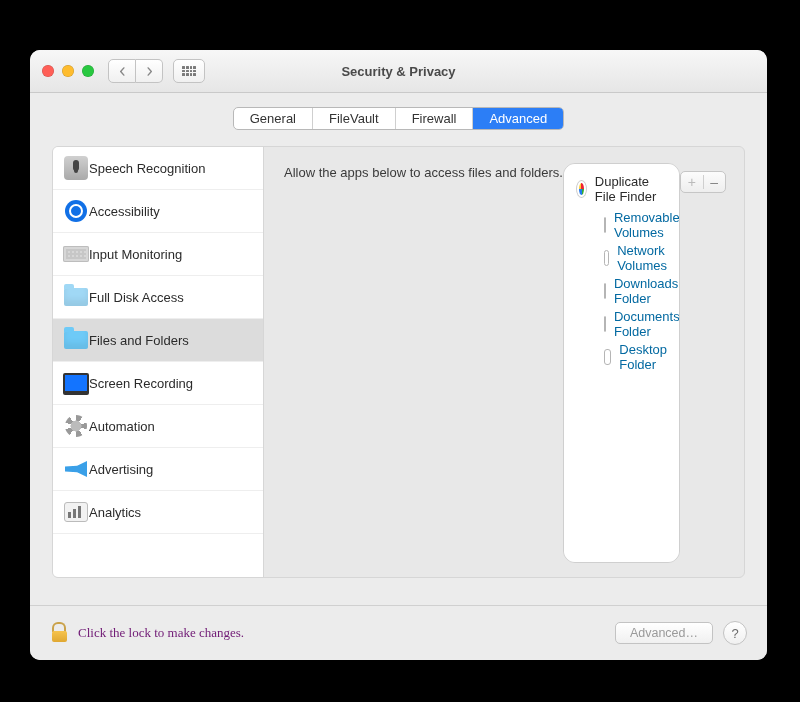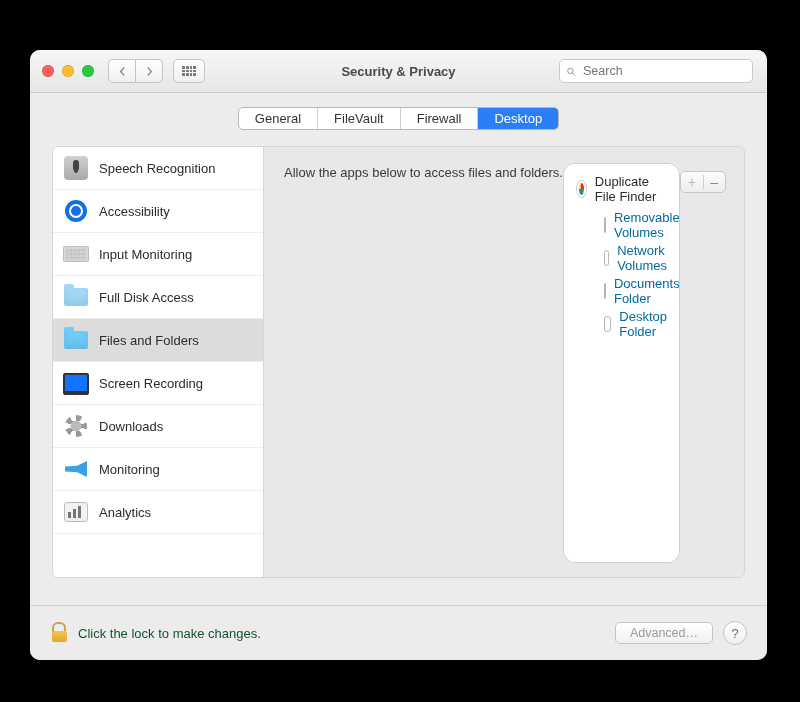--- a/index.html
+++ b/index.html
@@ -24,35 +24,35 @@
   .search input{border:0;outline:0;flex:1;font-size:12.5px;background:transparent;color:#333;}
   
   .body{padding:0 0 0 0;}
   .tabbar{display:flex;justify-content:center;margin-top:14px;}
   .tabs{display:flex;border:1px solid #b8b8b8;border-radius:5px;overflow:hidden;background:#fff;}
   .tab{padding:3px 16px;font-size:13px;border-right:1px solid #cfcfcf;color:#333;}
   .tab:last-child{border-right:none;}
   .tab.active{background:#2c7ef6;color:#fff;}
   .panel{margin:16px 22px 0 22px;height:430px;border:1px solid #d6d6d6;border-radius:6px;background:#e8e8e8;display:flex;overflow:hidden;}
   .sidebar{width:210px;background:#fff;border-right:1px solid #d6d6d6;display:flex;flex-direction:column;}
-  .sbitem{display:flex;align-items:center;gap:10px;height:42px;padding:0 10px;border-bottom:1px solid #eee;}
+  .sbitem{display:flex;align-items:center;height:42px;padding:0 10px;border-bottom:1px solid #eee;}
   .sbitem.selected{background:#dcdcdc;}
   .sbicon{width:26px;height:26px;display:flex;align-items:center;justify-content:center;}
   .content{flex:1;padding:16px 18px 14px 18px;display:flex;flex-direction:row;}
   .content-heading{color:#3a3a3a;margin:2px 0 10px 2px;}
   .listbox{flex:1;background:#fff;border:1px solid #cfcfcf;border-radius:12px;padding:10px 12px;overflow:auto;}
   .approw{display:flex;align-items:center;gap:8px;margin-bottom:6px;}
   .perm{display:flex;align-items:center;gap:8px;margin:3px 0 3px 28px;color:#0369a1;}
   .chk{width:14px;height:14px;border:1px solid #b5b5b5;border-radius:3px;background:#fff;}
   .addremove{margin-top:8px;width:44px;height:20px;border:1px solid #c6c6c6;border-radius:5px;background:linear-gradient(#fcfcfc,#eee);display:flex;align-items:center;}
   .arbtn{flex:1;text-align:center;color:#888;font-size:14px;line-height:14px;}
   .arbtn:first-child{border-right:1px solid #cfcfcf;color:#bbb;}
   
   .footer{position:absolute;left:0;right:0;bottom:0;height:54px;border-top:1px solid #d0d0d0;background:#ececec;display:flex;align-items:center;padding:0 20px;gap:10px;}
-  .footer .hint{color:#14532d;}
+  .footer .hint{color:#701a75;font-family:Liberation Serif, serif;}
   .spacer{flex:1;}
   .advbtn{height:22px;padding:0 14px;border:1px solid #c3c3c3;border-radius:5px;background:linear-gradient(#fff,#f0f0f0);color:#9a9a9a;font-size:12.5px;}
   .helpbtn{width:22px;height:22px;border:1px solid #c3c3c3;border-radius:50%;background:linear-gradient(#fff,#f0f0f0);color:#6a6a6a;font-size:13px;display:flex;align-items:center;justify-content:center;}
   
   .folder-icon{width:24px;height:18px;background:#6ecaf7;border-radius:2px;position:relative;box-shadow:inset 0 -6px 6px rgba(0,0,0,.07);}
   .folder-icon:before{content:"";position:absolute;left:0;top:-4px;width:10px;height:5px;background:#6ecaf7;border-radius:2px 2px 0 0;}
   .folder-icon.dim{background:#a0d8f5;}
   .folder-icon.dim:before{background:#a0d8f5;}
   .mic-icon{width:24px;height:24px;border-radius:4px;background:linear-gradient(#d0d0d0,#a9a9a9);position:relative;}
   .mic-icon:after{content:"";position:absolute;left:9px;top:4px;width:6px;height:11px;border-radius:3px;background:#444;box-shadow:0 3px 0 -1px #444;}
@@ -108,36 +108,29 @@
             <i></i>
             <i></i>
             <i></i>
             <i></i>
             <i></i>
             <i></i>
             <i></i>
           </div>
       </div>
       <div class="wintitle">Security &amp; Privacy</div>
-      <div class="search">
-        <svg class="mag" viewBox="0 0 16 16">
-            <circle cx="7" cy="7" r="4.3" fill="none" stroke="#8a8a8a" stroke-width="1.4"></circle>
-            <line x1="10.4" y1="10.4" x2="14" y2="14" stroke="#8a8a8a" stroke-width="1.4" stroke-linecap="round"></line>
-          </svg>
-        <input placeholder="Search" style="">
-      </div>
     </div>
 
     <div class="body">
       <div class="tabbar">
         <div class="tabs" id="tabs">
             <div class="tab">General</div>
             <div class="tab">FileVault</div>
             <div class="tab">Firewall</div>
-            <div class="tab active">Desktop</div>
+            <div class="tab active">Advanced</div>
           </div>
       </div>
 
       <div class="panel">
         <div class="sidebar" id="sidebar">
             <div class="sbitem">
               <div class="sbicon">
                 <div class="mic-icon"></div>
               </div>
               <span>Speech Recognition</span>
@@ -169,27 +162,27 @@
             <div class="sbitem">
               <div class="sbicon">
                 <div class="screen-icon"></div>
               </div>
               <span>Screen Recording</span>
             </div>
             <div class="sbitem">
               <div class="sbicon">
                 <div class="gear-icon"></div>
               </div>
-              <span>Downloads</span>
+              <span>Automation</span>
             </div>
             <div class="sbitem">
               <div class="sbicon">
                 <div class="horn-icon"></div>
               </div>
-              <span>Monitoring</span>
+              <span>Advertising</span>
             </div>
             <div class="sbitem">
               <div class="sbicon">
                 <div class="bars-icon"></div>
               </div>
               <span>Analytics</span>
             </div>
           </div>
         <div class="content">
           <div class="content-heading">Allow the apps below to access files and folders.</div>
@@ -201,20 +194,24 @@
               <div class="perm">
                 <div class="chk"></div>
                 <span>Removable Volumes</span>
               </div>
               <div class="perm">
                 <div class="chk"></div>
                 <span>Network Volumes</span>
               </div>
               <div class="perm">
                 <div class="chk"></div>
+                <span>Downloads Folder</span>
+              </div>
+              <div class="perm">
+                <div class="chk"></div>
                 <span>Documents Folder</span>
               </div>
               <div class="perm">
                 <div class="chk"></div>
                 <span>Desktop Folder</span>
               </div>
             </div>
           <div class="addremove">
             <div class="arbtn">+</div>
             <div class="arbtn">–</div>

